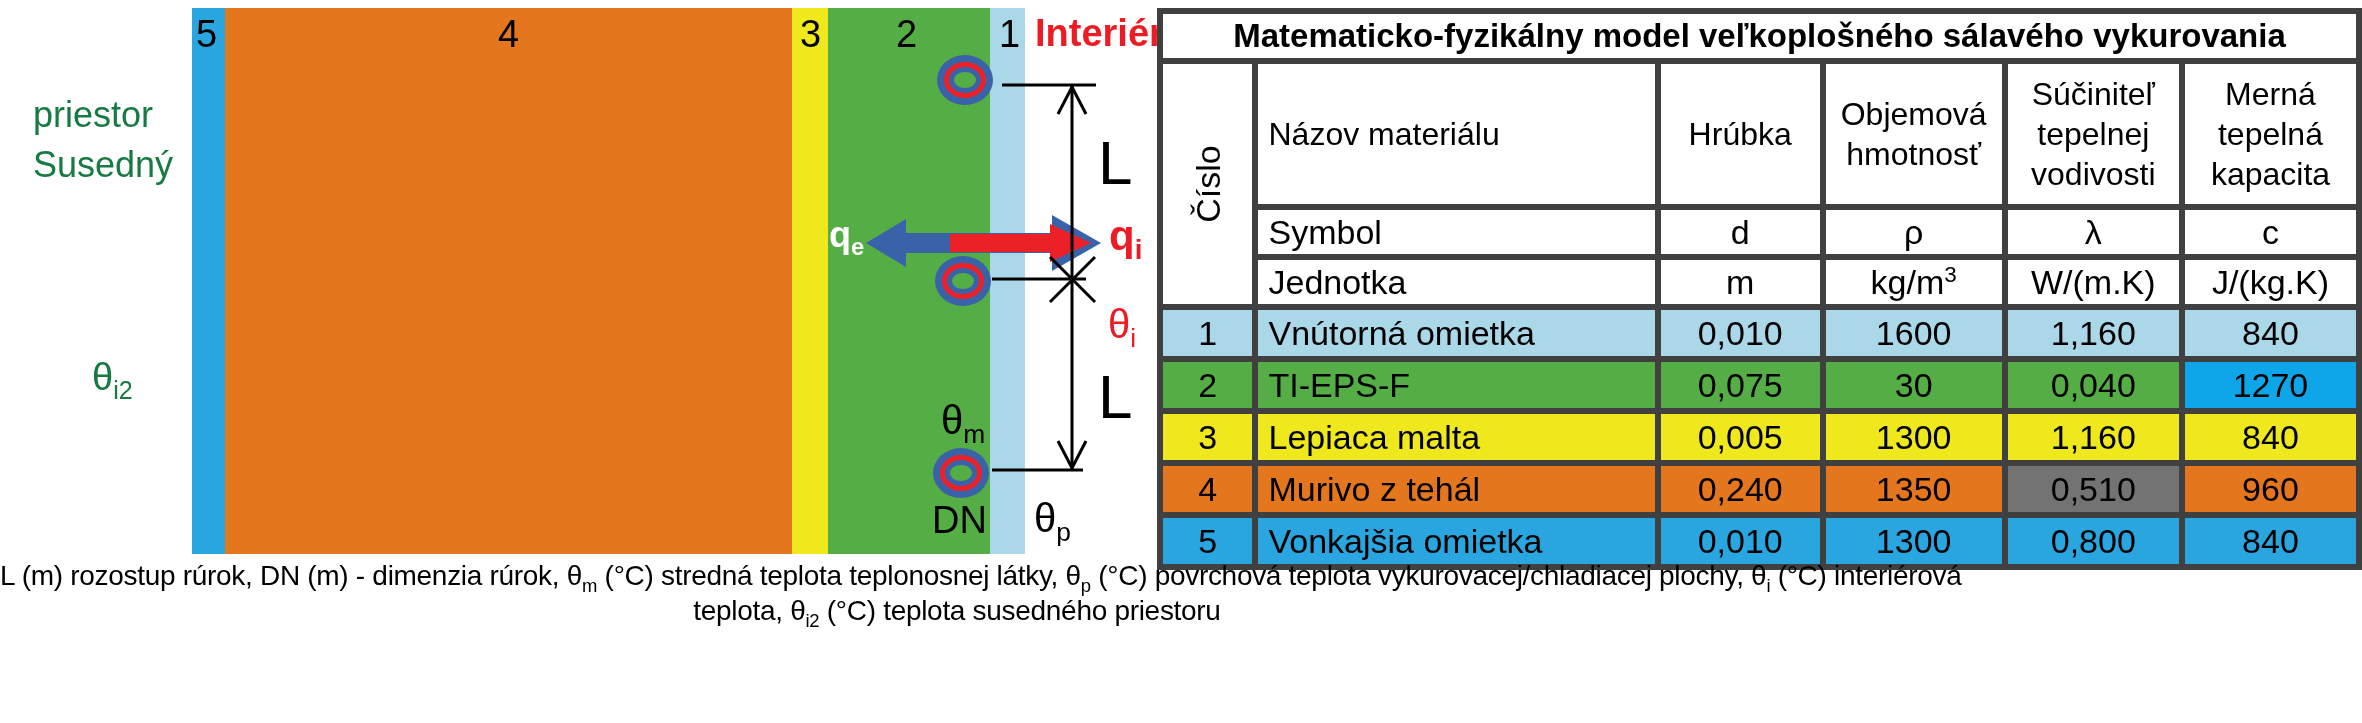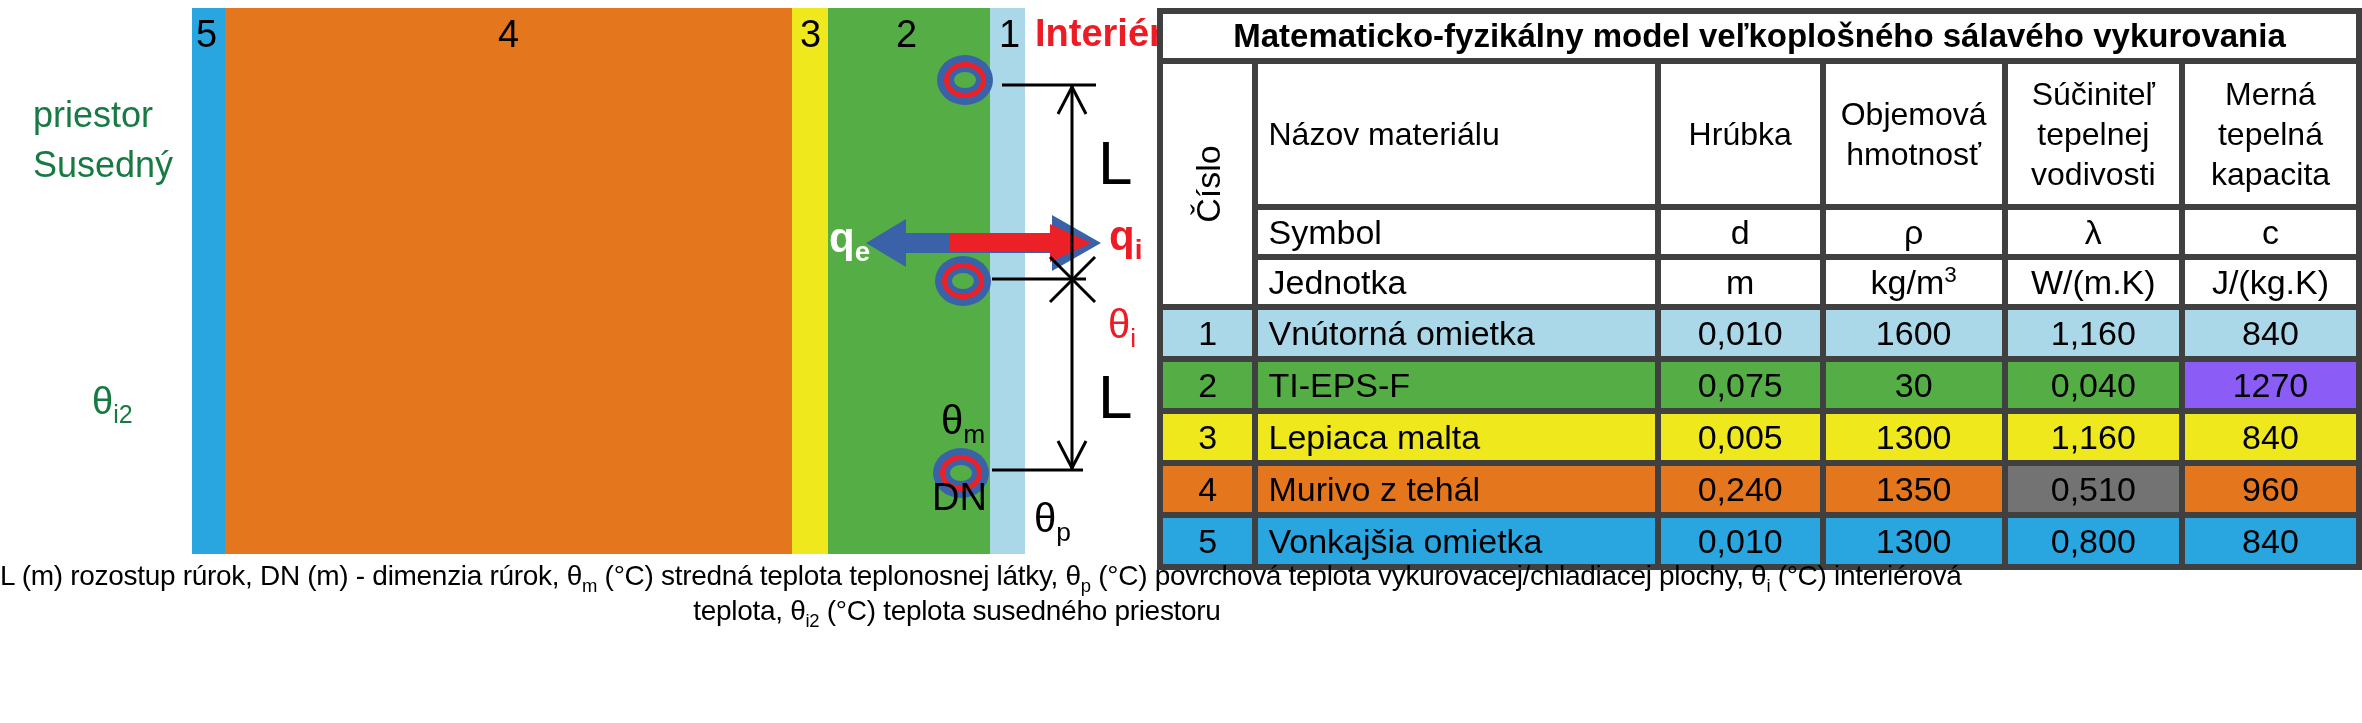--- a/index.html
+++ b/index.html
@@ -12,41 +12,41 @@
   .b4 { left:225px; width:567px; background:#e4771e; }
   .b3 { left:792px; width:36px;  background:#efe81d; }
   .b2 { left:828px; width:162px; background:#55ae45; }
   .b1 { left:990px; width:35px;  background:#aad8e9; }
 
   .lnum { position:absolute; top:14px; font-size:38px; line-height:40px; }
   .n5 { left:196px; } .n4 { left:498px; } .n3 { left:800px; } .n2 { left:896px; } .n1 { left:999px; }
 
   .interier { left:1035px; top:12px; font-size:38px; font-weight:bold; color:#ed1c24; }
   .susedny  { left:33px; top:90px; font-size:36px; line-height:50px; color:#177a43; }
-  .theta-i2 { left:92px; top:356px; font-size:38px; color:#177a43;margin-top:24px; }
+  .theta-i2 { left:92px; top:356px; font-size:38px; color:#177a43; }
 
   
   .pipe   { position:absolute; width:56px; height:50px; border-radius:50%; background:#3a62a9; }
   .p-red  { position:absolute; inset:7px; border-radius:50%; background:#ec2127; }
   .p-blue { position:absolute; inset:5px; border-radius:50%; background:#3a62a9; }
   .p-core { position:absolute; inset:5px; border-radius:50%; background:#55ae45; }
   .pipe1 { left:937px; top:55px; }
   .pipe2 { left:935px; top:256px; }
   .pipe3 { left:933px; top:448px; }
 
   
-  .qe { left:829px; top:214px; font-size:42px; font-weight:bold; color:#fff; }
+  .qe { left:829px; top:214px; font-size:36px; font-weight:bold; color:#fff; }
   .qi { left:1109px; top:212px; font-size:42px; font-weight:bold; color:#ed1c24; }
   .dimL { font-size:62px; line-height:62px; color:#000; }
   .Lup  { left:1098px; top:132px; }
   .Llo  { left:1098px; top:366px; }
   .th-i { left:1108px; top:302px; font-size:40px; color:#ed1c24; }
   .th-m { left:941px;  top:398px; font-size:40px; }
   .th-p { left:1034px; top:496px; font-size:40px; }
-  .dn   { left:932px;  top:476px; font-size:38px; }
+  .dn   { left:932px;  top:499px; font-size:38px; }
   sub { font-size:66%; }
   sup { font-size:66%; }
 
   svg.overlay { position:absolute; left:0; top:0; pointer-events:none; }
 
   
   .mat-wrap { position:absolute; left:1157px; top:8px; }
   table.mat { border-collapse:collapse; table-layout:fixed; border:4px solid #000; background:#fff; }
   table.mat th, table.mat td { border:6px solid #404040; font-weight:400; padding:0 6px; text-align:center; overflow:hidden; }
   table.mat .row-title th { height:44px; font-size:33px; font-weight:bold; border-bottom:4px solid #000; }
@@ -180,21 +180,21 @@
             <td style="background: rgb(170, 216, 233);">1600</td>
             <td style="background: rgb(170, 216, 233);">1,160</td>
             <td style="background: rgb(170, 216, 233);">840</td>
           </tr>
           <tr>
             <td style="background: rgb(85, 174, 69);">2</td>
             <td class="left" style="background: rgb(85, 174, 69);">TI-EPS-F</td>
             <td style="background: rgb(85, 174, 69);">0,075</td>
             <td style="background: rgb(85, 174, 69);">30</td>
             <td style="background: rgb(85, 174, 69);">0,040</td>
-            <td style="background: #8b5cf6;">1270</td>
+            <td style="background: #0ea5e9;">1270</td>
           </tr>
           <tr>
             <td style="background: rgb(239, 232, 29);">3</td>
             <td class="left" style="background: rgb(239, 232, 29);">Lepiaca malta</td>
             <td style="background: rgb(239, 232, 29);">0,005</td>
             <td style="background: rgb(239, 232, 29);">1300</td>
             <td style="background: rgb(239, 232, 29);">1,160</td>
             <td style="background: rgb(239, 232, 29);">840</td>
           </tr>
           <tr>

